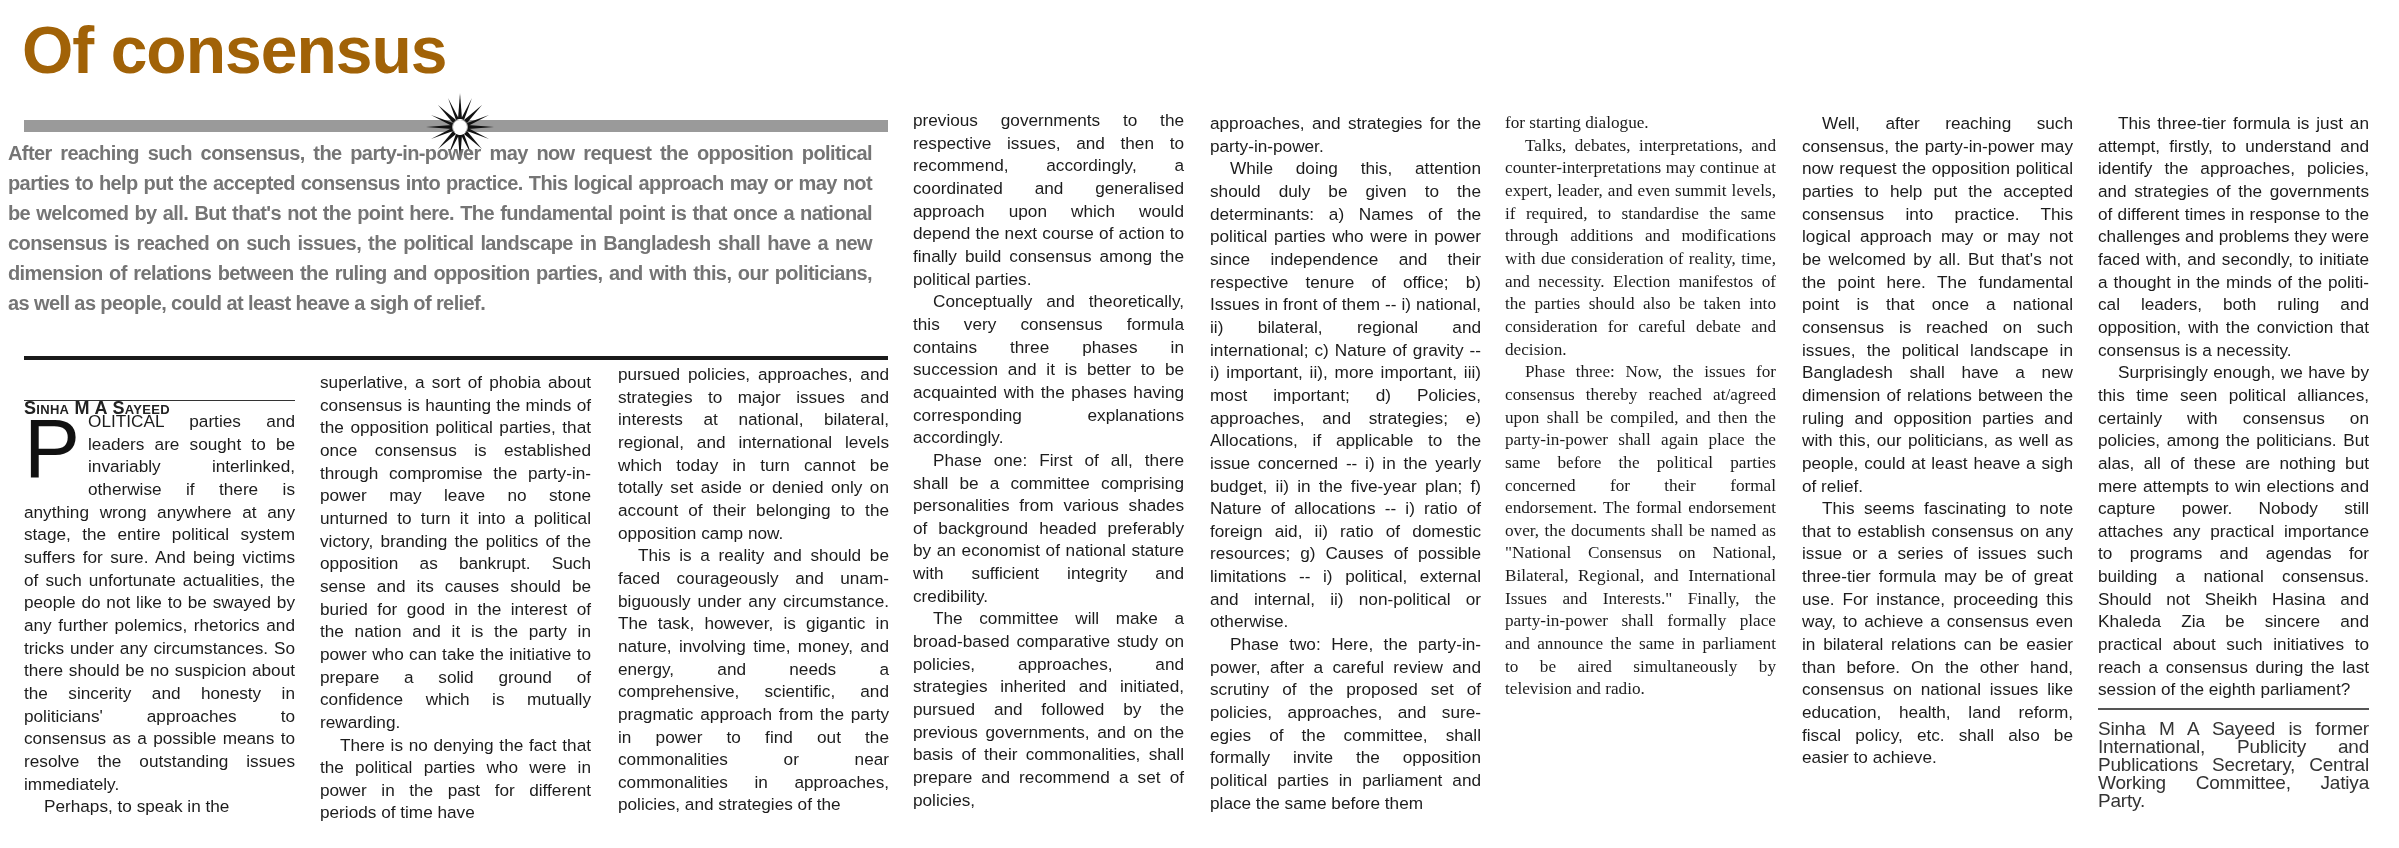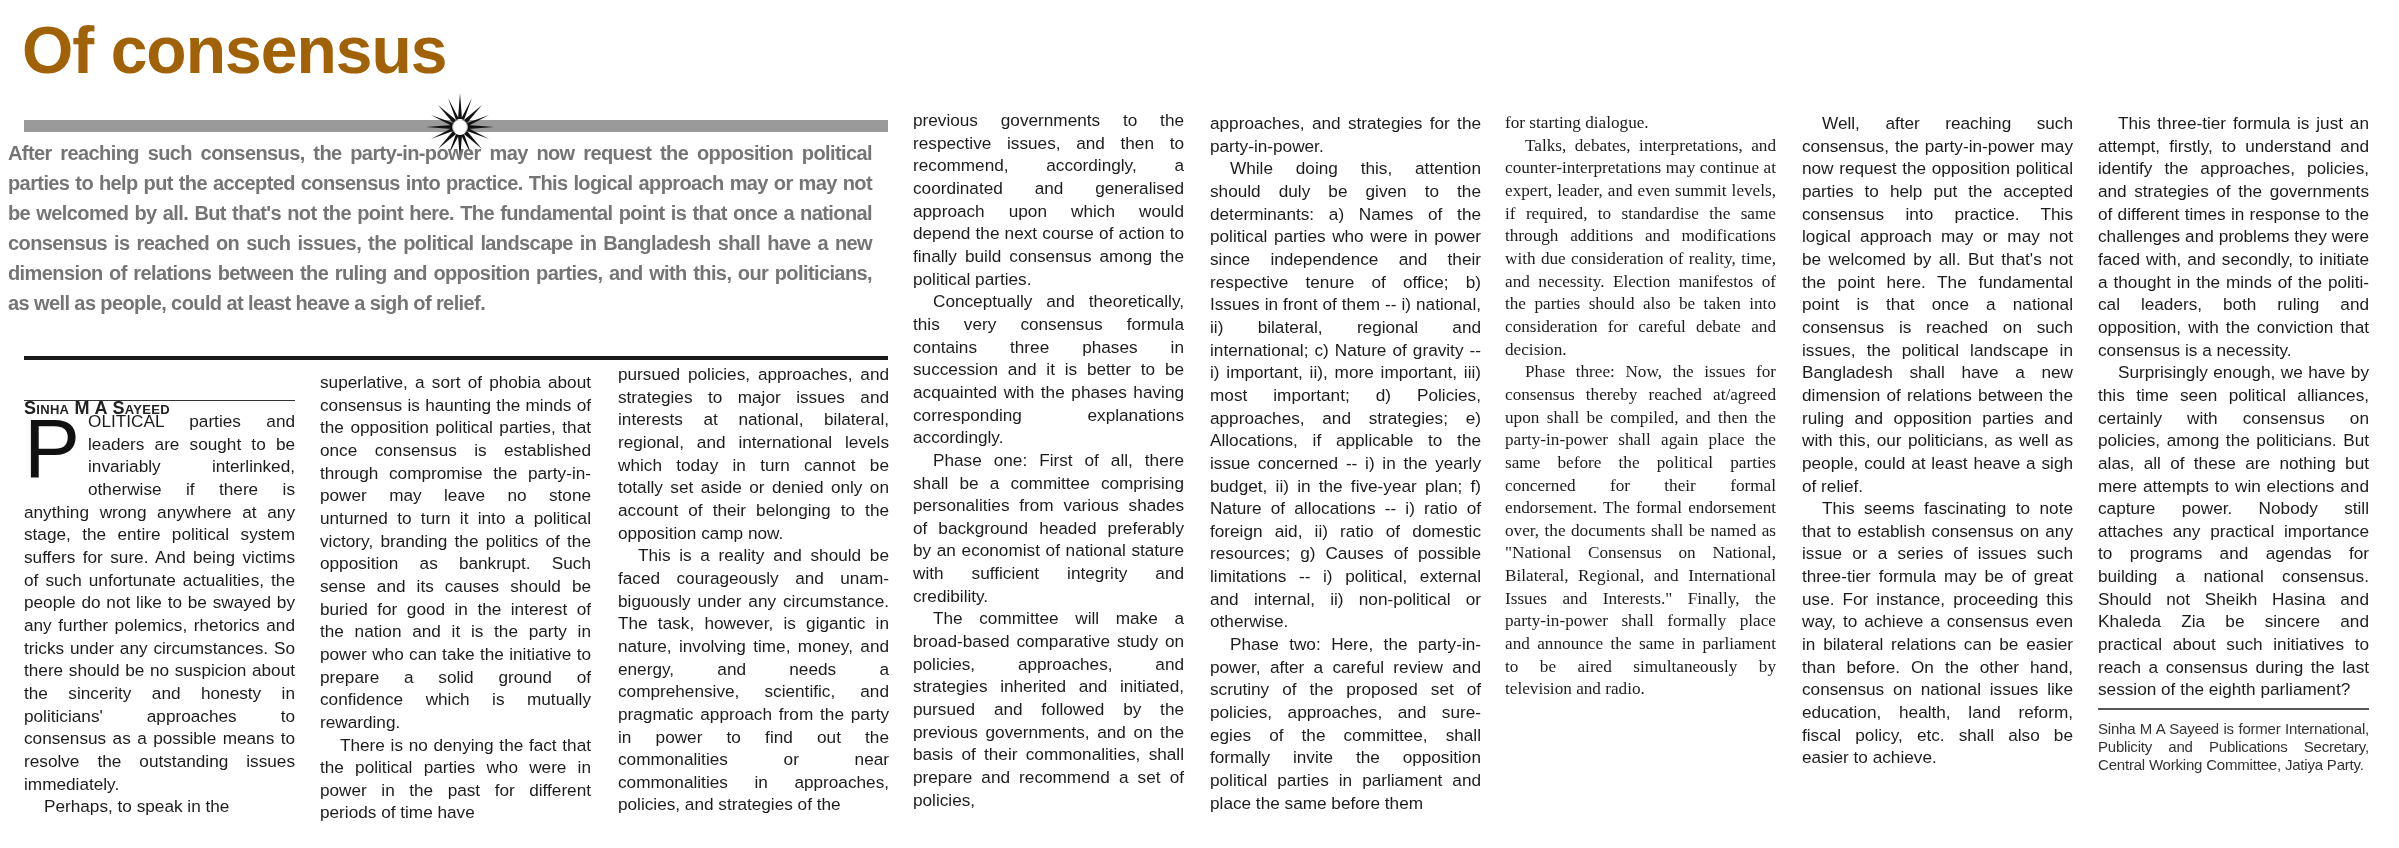--- a/index.html
+++ b/index.html
@@ -30,21 +30,21 @@
     color: #1c1c1c; text-align: justify; hyphens: manual;
   }
   .col p { margin: 0; text-indent: 20px; }
   .col p.noindent { text-indent: 0; }
   .dropcap {
     float: left; font-family: "Liberation Sans", sans-serif; font-size: 84px; line-height: 64px;
     margin: 4px 8px 0 0; padding-top: 2px; color: #111; font-weight: normal;
   }
   .bio-rule { height: 2px; background: #555; margin: 7px 0 10px 0; }
   .bio {
-    font-family: "Liberation Sans", sans-serif; font-size: 15px; line-height: 18px;
+    font-family: "Liberation Sans", sans-serif; font-size: 19px; line-height: 18px;
     color: #333; text-align: justify; letter-spacing: -0.2px;
   }
 </style>
 </head>
 <body>
 
 <h1 class="title">Of consensus</h1>
 
 <div class="graybar"></div>
 <svg class="star" viewBox="-35 -35 70 70">

